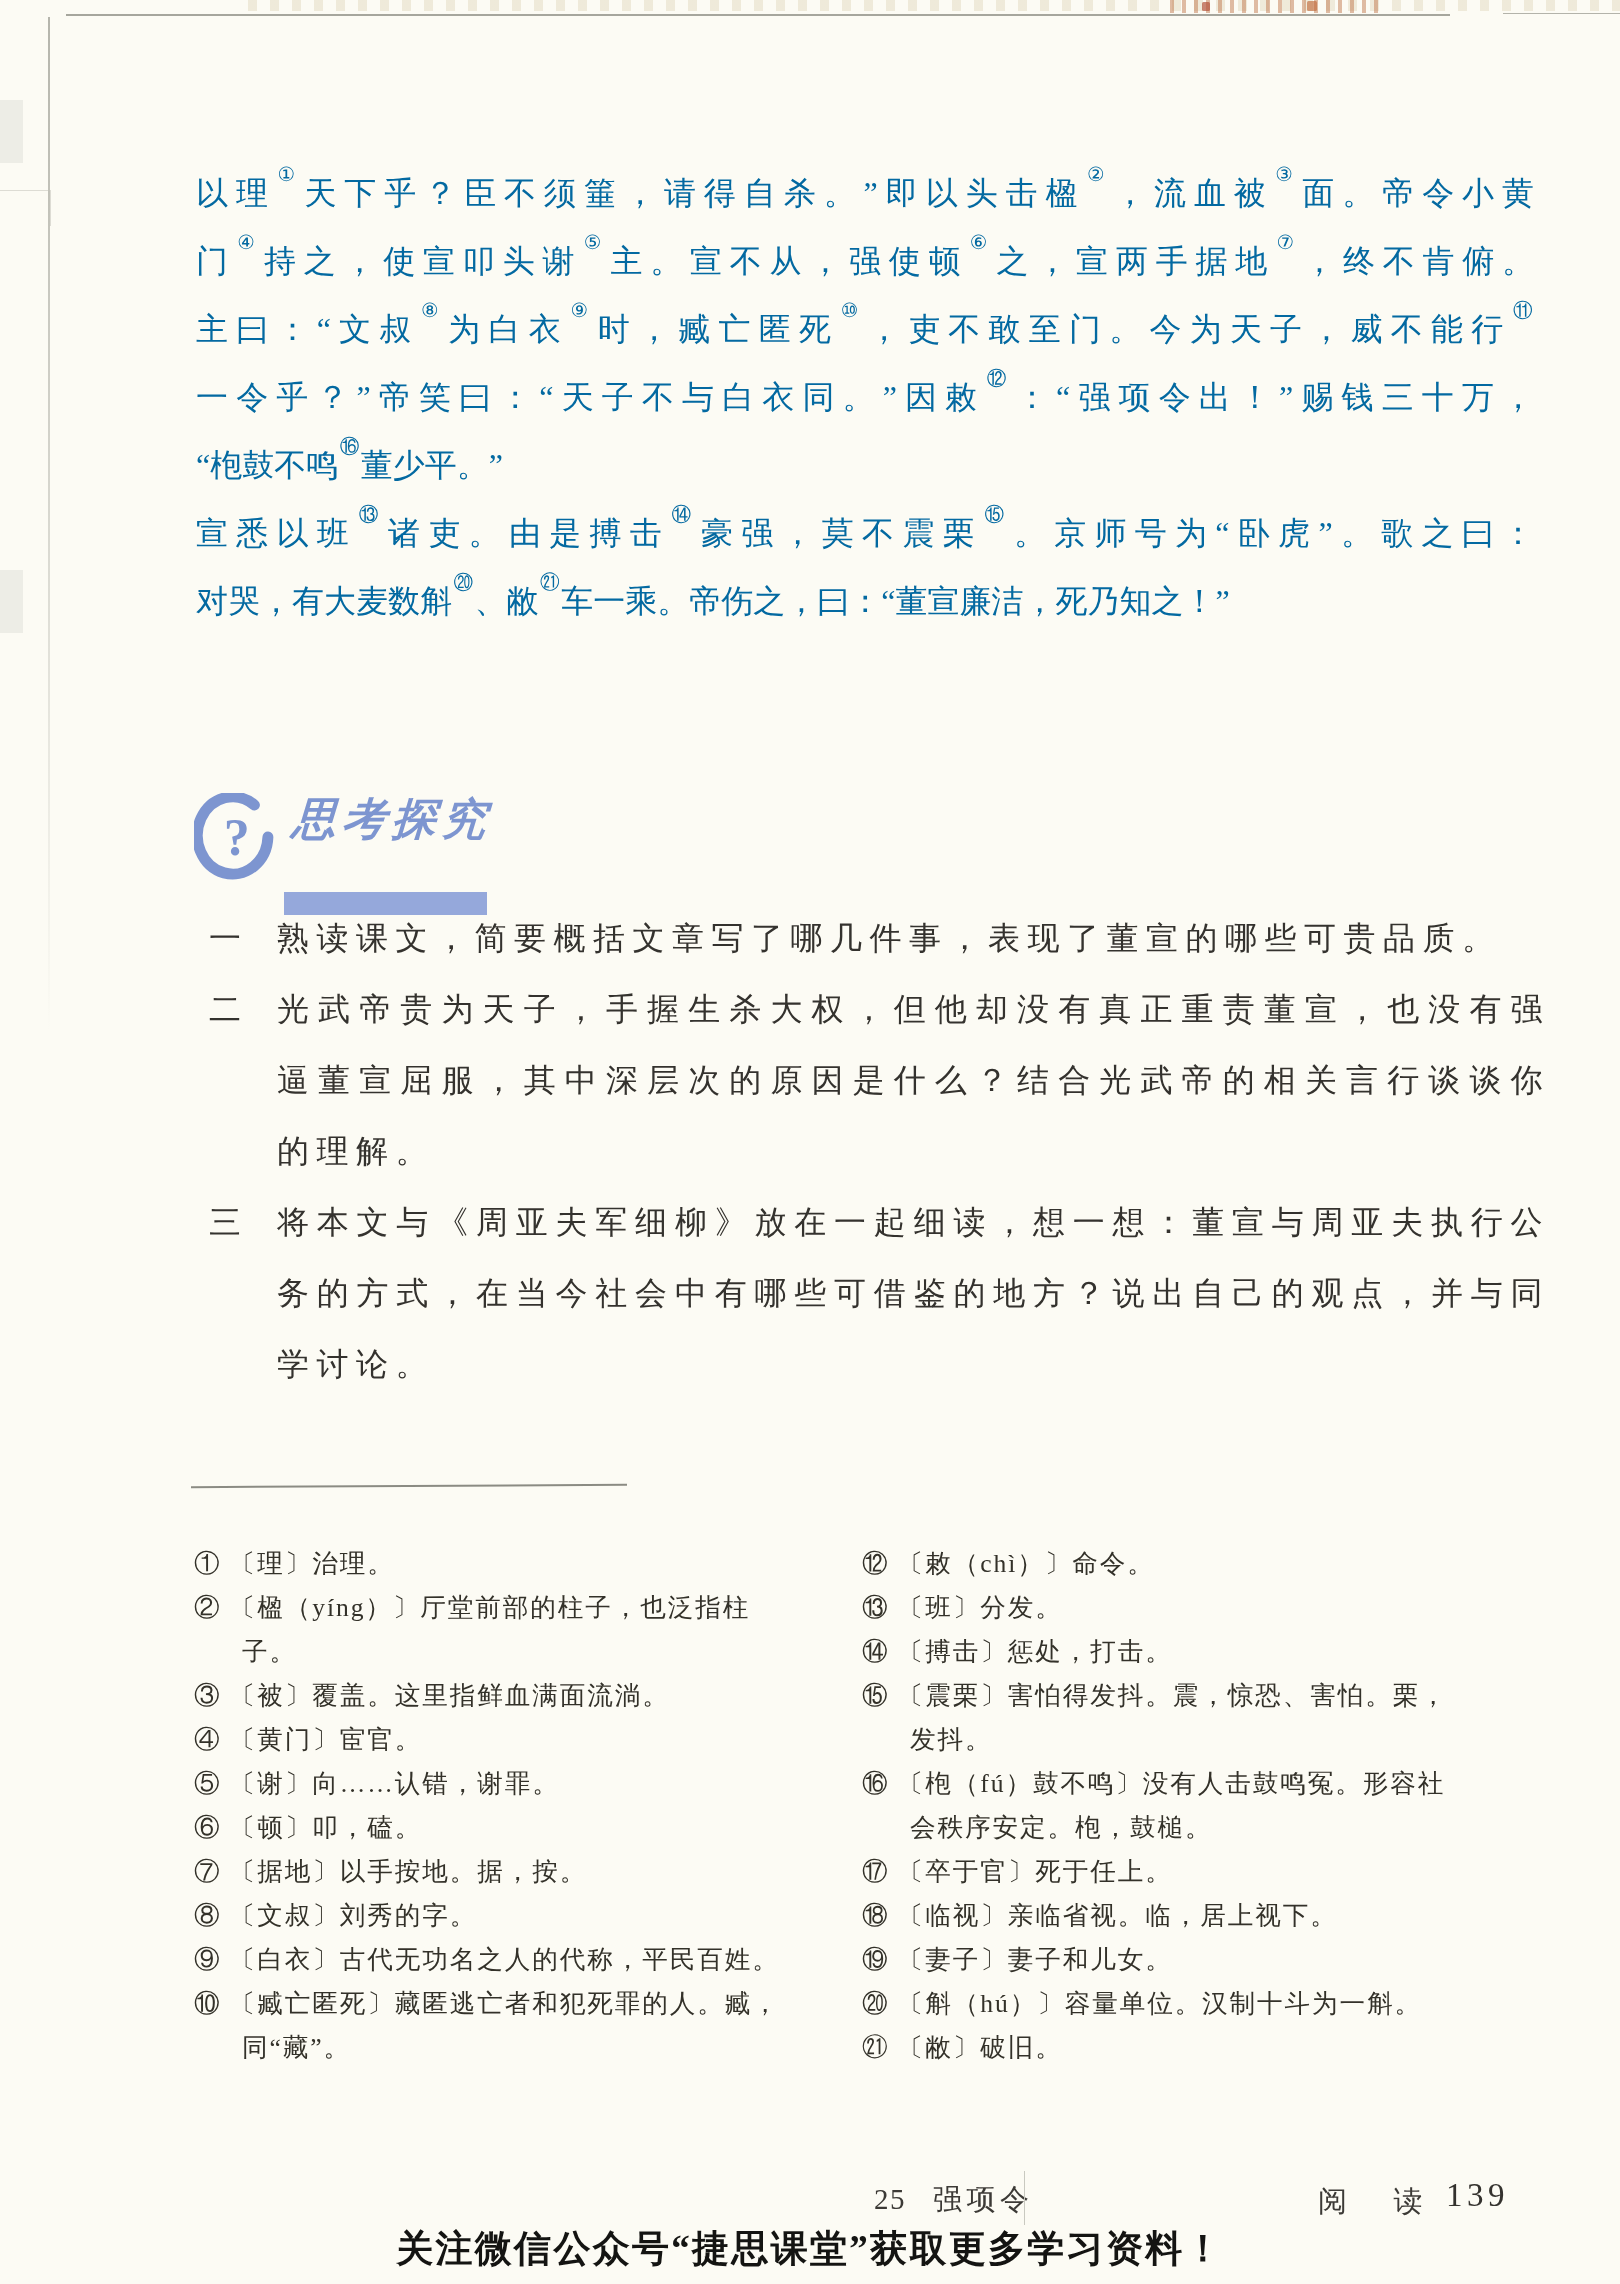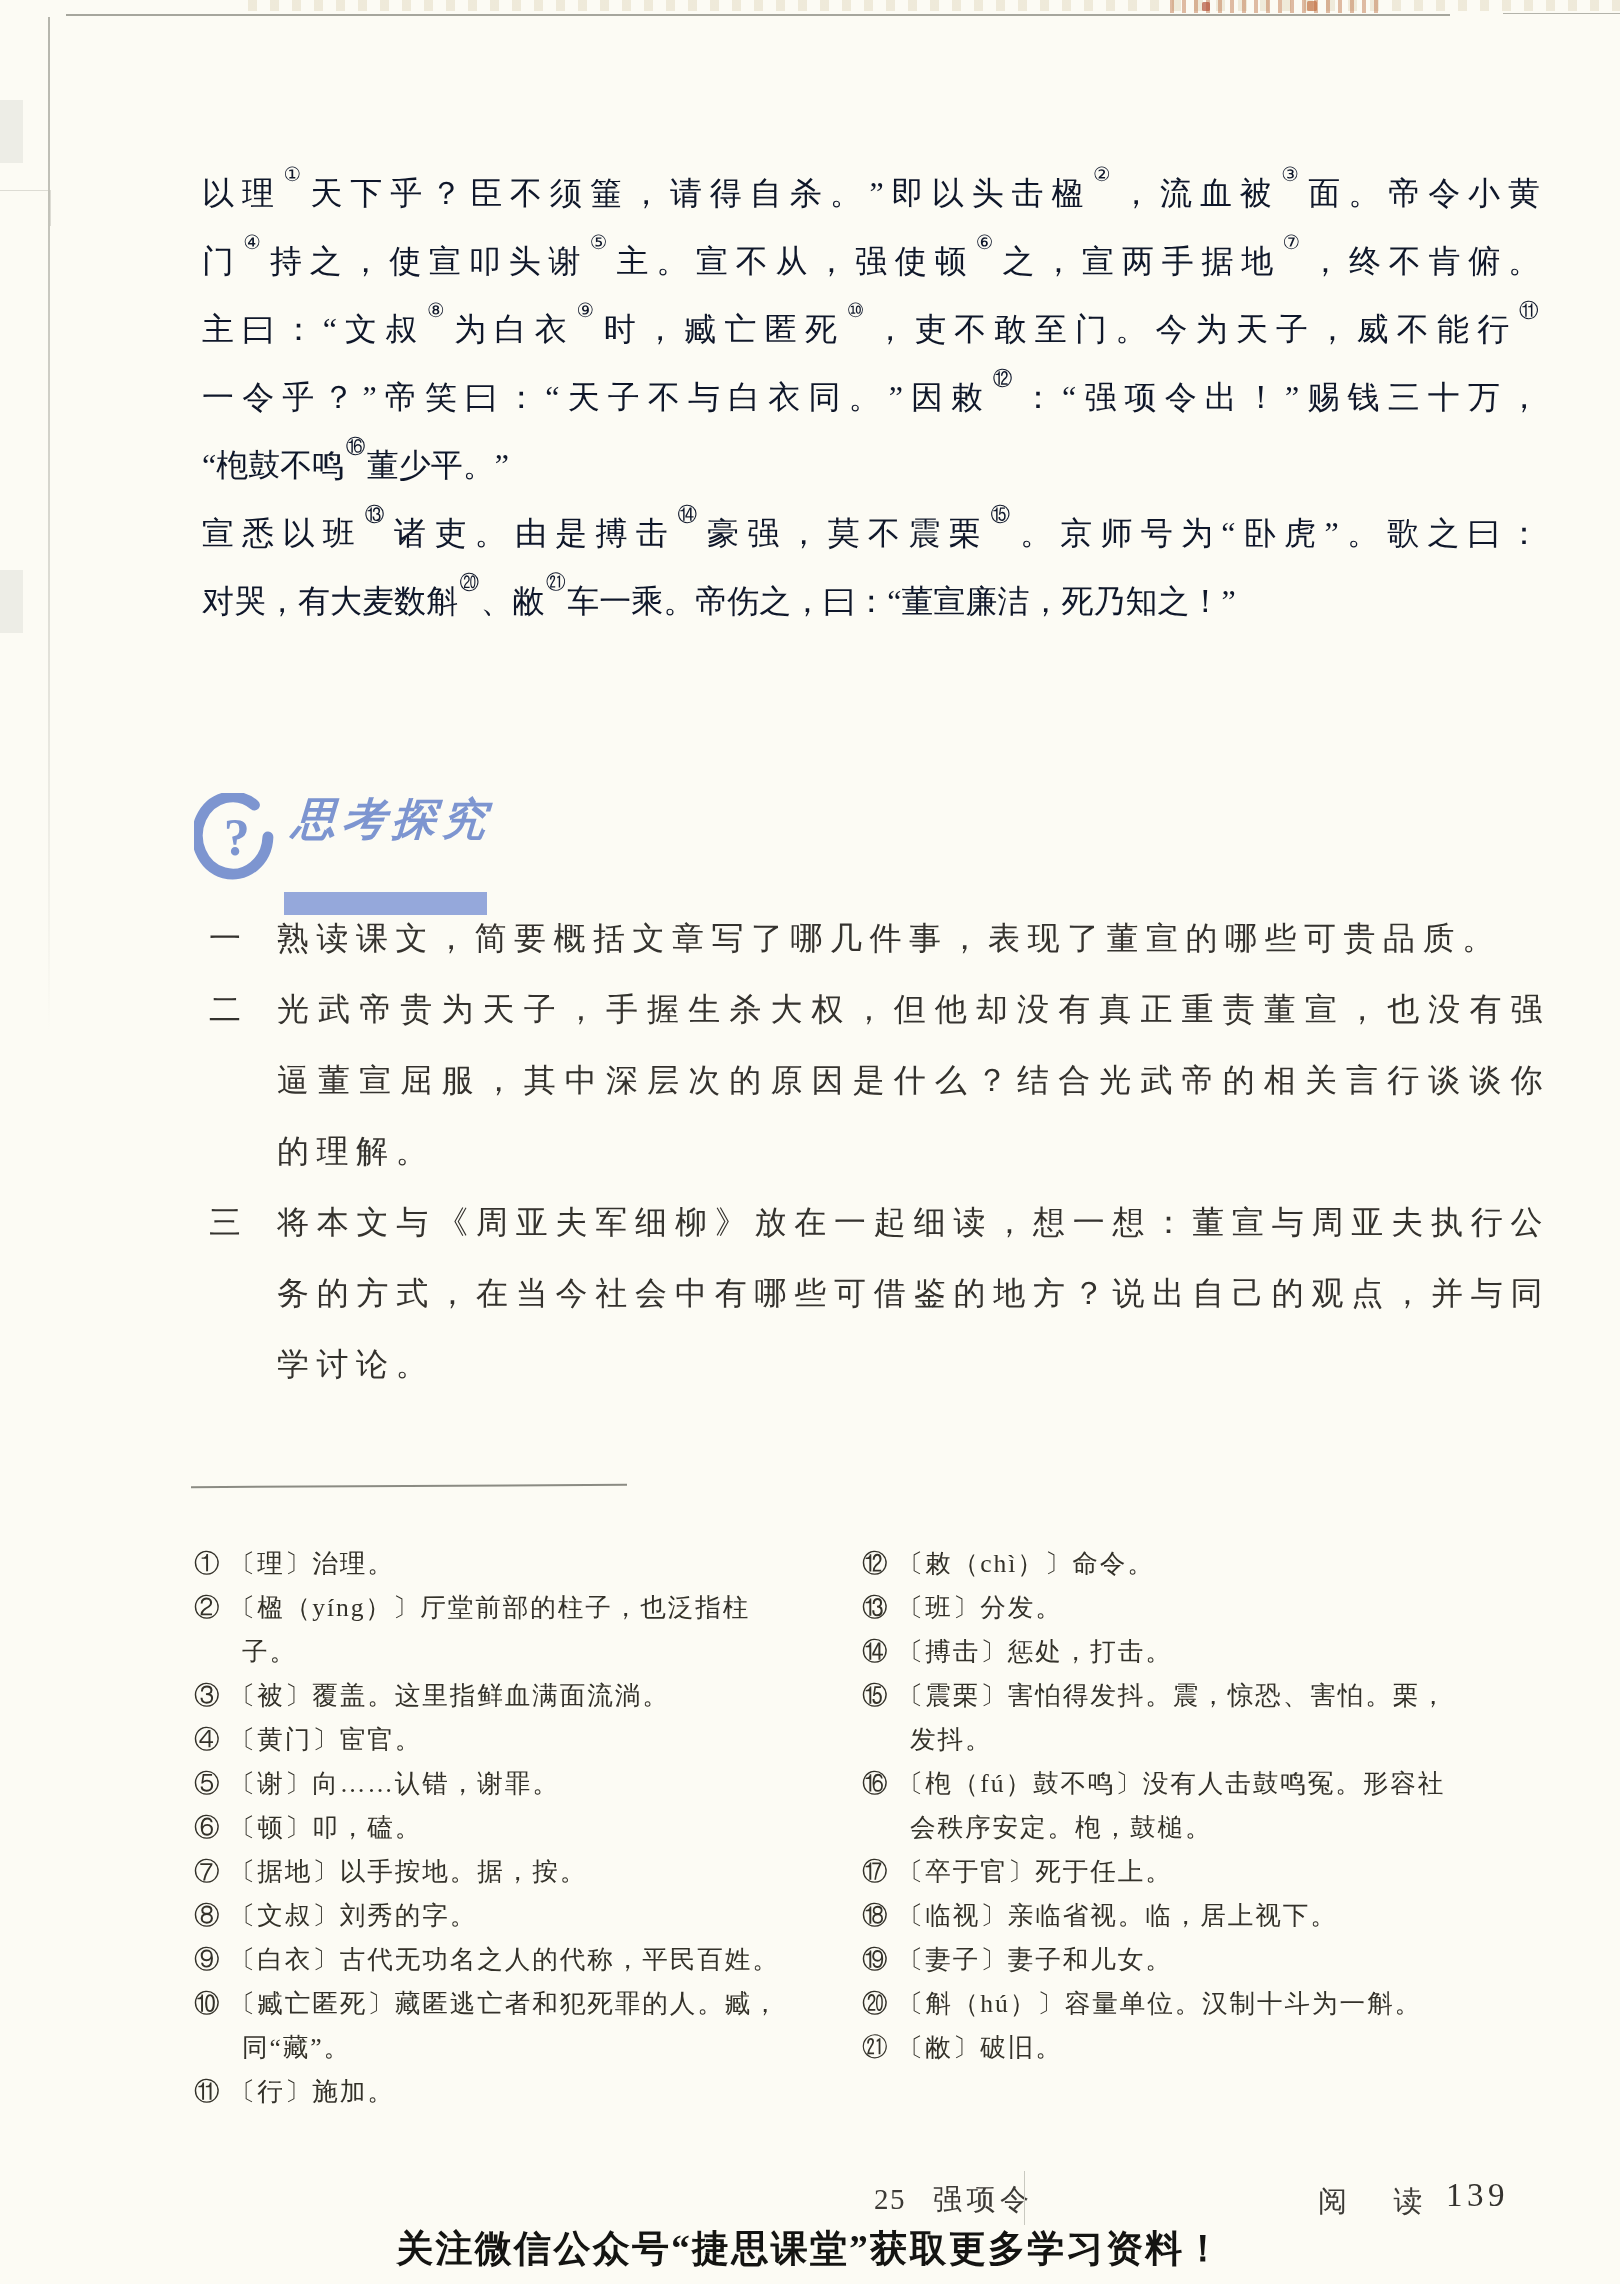--- a/index.html
+++ b/index.html
@@ -21,22 +21,22 @@
   .left-vline{position:absolute;left:48px;top:16.6px;width:1.5px;height:1128px;
     background:linear-gradient(#b5b5ac,rgba(181,181,172,0) 90%);}
   .margin-tab{position:absolute;left:0;width:22.6px;height:63px;background:#ededE6;background:#ededе6;}
   .margin-tab{background:#ececе5;}
   .tab-a{top:100px;} .tab-b{top:570px;}
   .tick-box{position:absolute;left:0;top:190px;width:50px;height:35px;
     border-top:1.5px solid #c4c4bb;border-right:1.5px solid #c4c4bb;opacity:.55;}
   .footer-vline{position:absolute;left:1024px;top:2171px;width:0.8px;height:54px;background:#c9c9c0;}
 
   
-  .body-text{position:absolute;left:202px;top:159px;width:1338px;
-    font-size:32px;line-height:68px;color:#0f172a;}
+  .body-text{position:absolute;left:196px;top:159px;width:1338px;
+    font-size:32px;line-height:68px;color:#0369a1;}
   .tline{height:68px;text-align:justify;}
   .tline.fill{text-align-last:justify;}
   .tline.indent{text-indent:69px;}
   sup{font-size:19.6px;line-height:0;position:relative;top:-11.3px;margin:0 1.5px;letter-spacing:0;}
 
   
   .explore{position:absolute;left:194px;top:788px;width:527px;height:143px;}
   .q-icon{position:absolute;left:0;top:4.5px;width:84px;height:93px;}
   .explore-title{position:absolute;left:98px;top:1.5px;font-size:44px;font-style:italic;
     font-weight:bold;color:#7d95d0;letter-spacing:6px;transform:skewX(-3deg);}
@@ -144,21 +144,20 @@
 子。</div>
       <div class="fn">③ 〔被〕覆盖。这里指鲜血满面流淌。</div>
       <div class="fn">④ 〔黄门〕宦官。</div>
       <div class="fn">⑤ 〔谢〕向……认错，谢罪。</div>
       <div class="fn">⑥ 〔顿〕叩，磕。</div>
       <div class="fn">⑦ 〔据地〕以手按地。据，按。</div>
       <div class="fn">⑧ 〔文叔〕刘秀的字。</div>
       <div class="fn">⑨ 〔白衣〕古代无功名之人的代称，平民百姓。</div>
       <div class="fn">⑩ 〔臧亡匿死〕藏匿逃亡者和犯死罪的人。臧，
 同“藏”。</div>
-      <div class="fn">⑪ 〔行〕施加。</div>
     </div>
     <div class="fncol colR">
       <div class="fn">⑫ 〔敕（chì）〕命令。</div>
       <div class="fn">⑬ 〔班〕分发。</div>
       <div class="fn">⑭ 〔搏击〕惩处，打击。</div>
       <div class="fn">⑮ 〔震栗〕害怕得发抖。震，惊恐、害怕。栗，
 发抖。</div>
       <div class="fn">⑯ 〔枹（fú）鼓不鸣〕没有人击鼓鸣冤。形容社
 会秩序安定。枹，鼓槌。</div>
       <div class="fn">⑰ 〔卒于官〕死于任上。</div>

